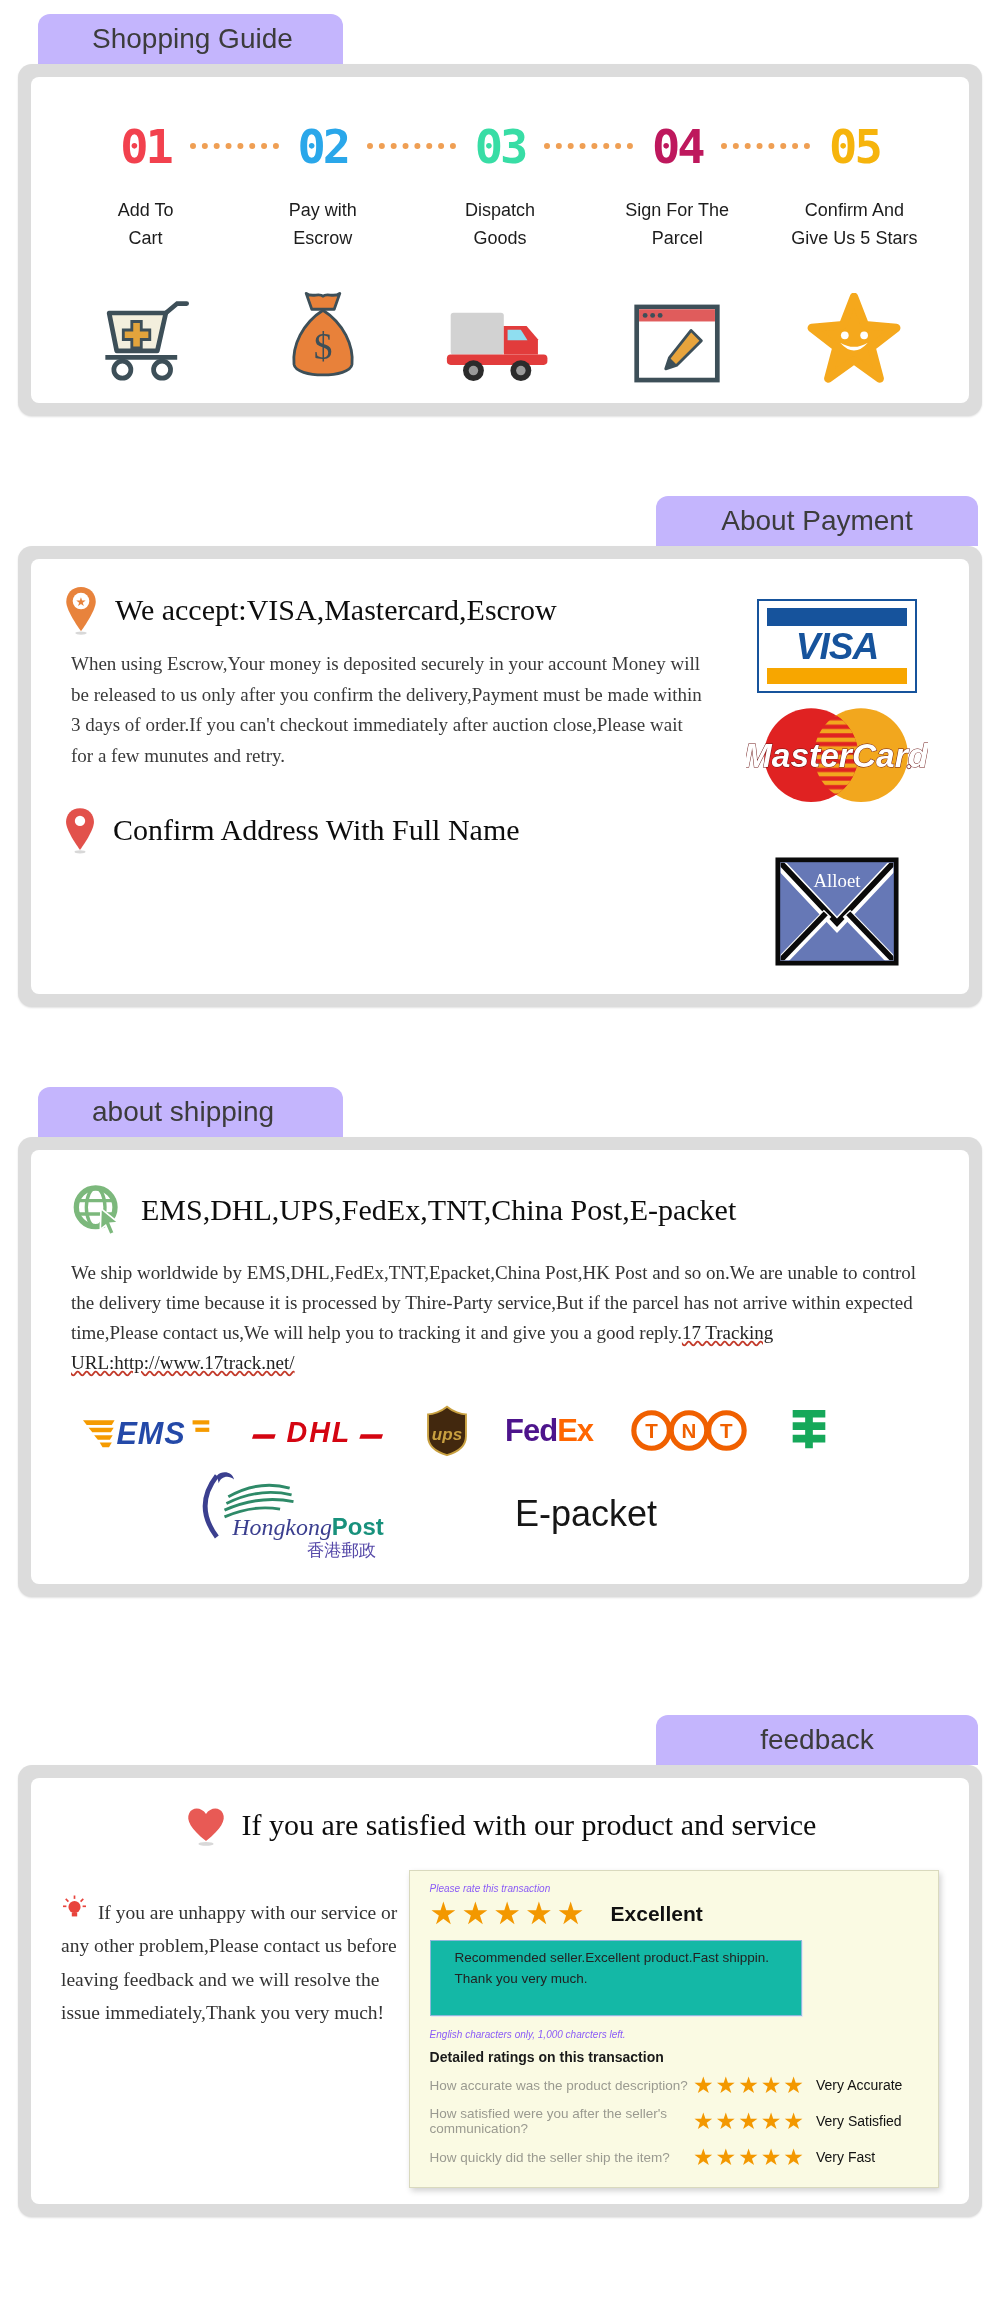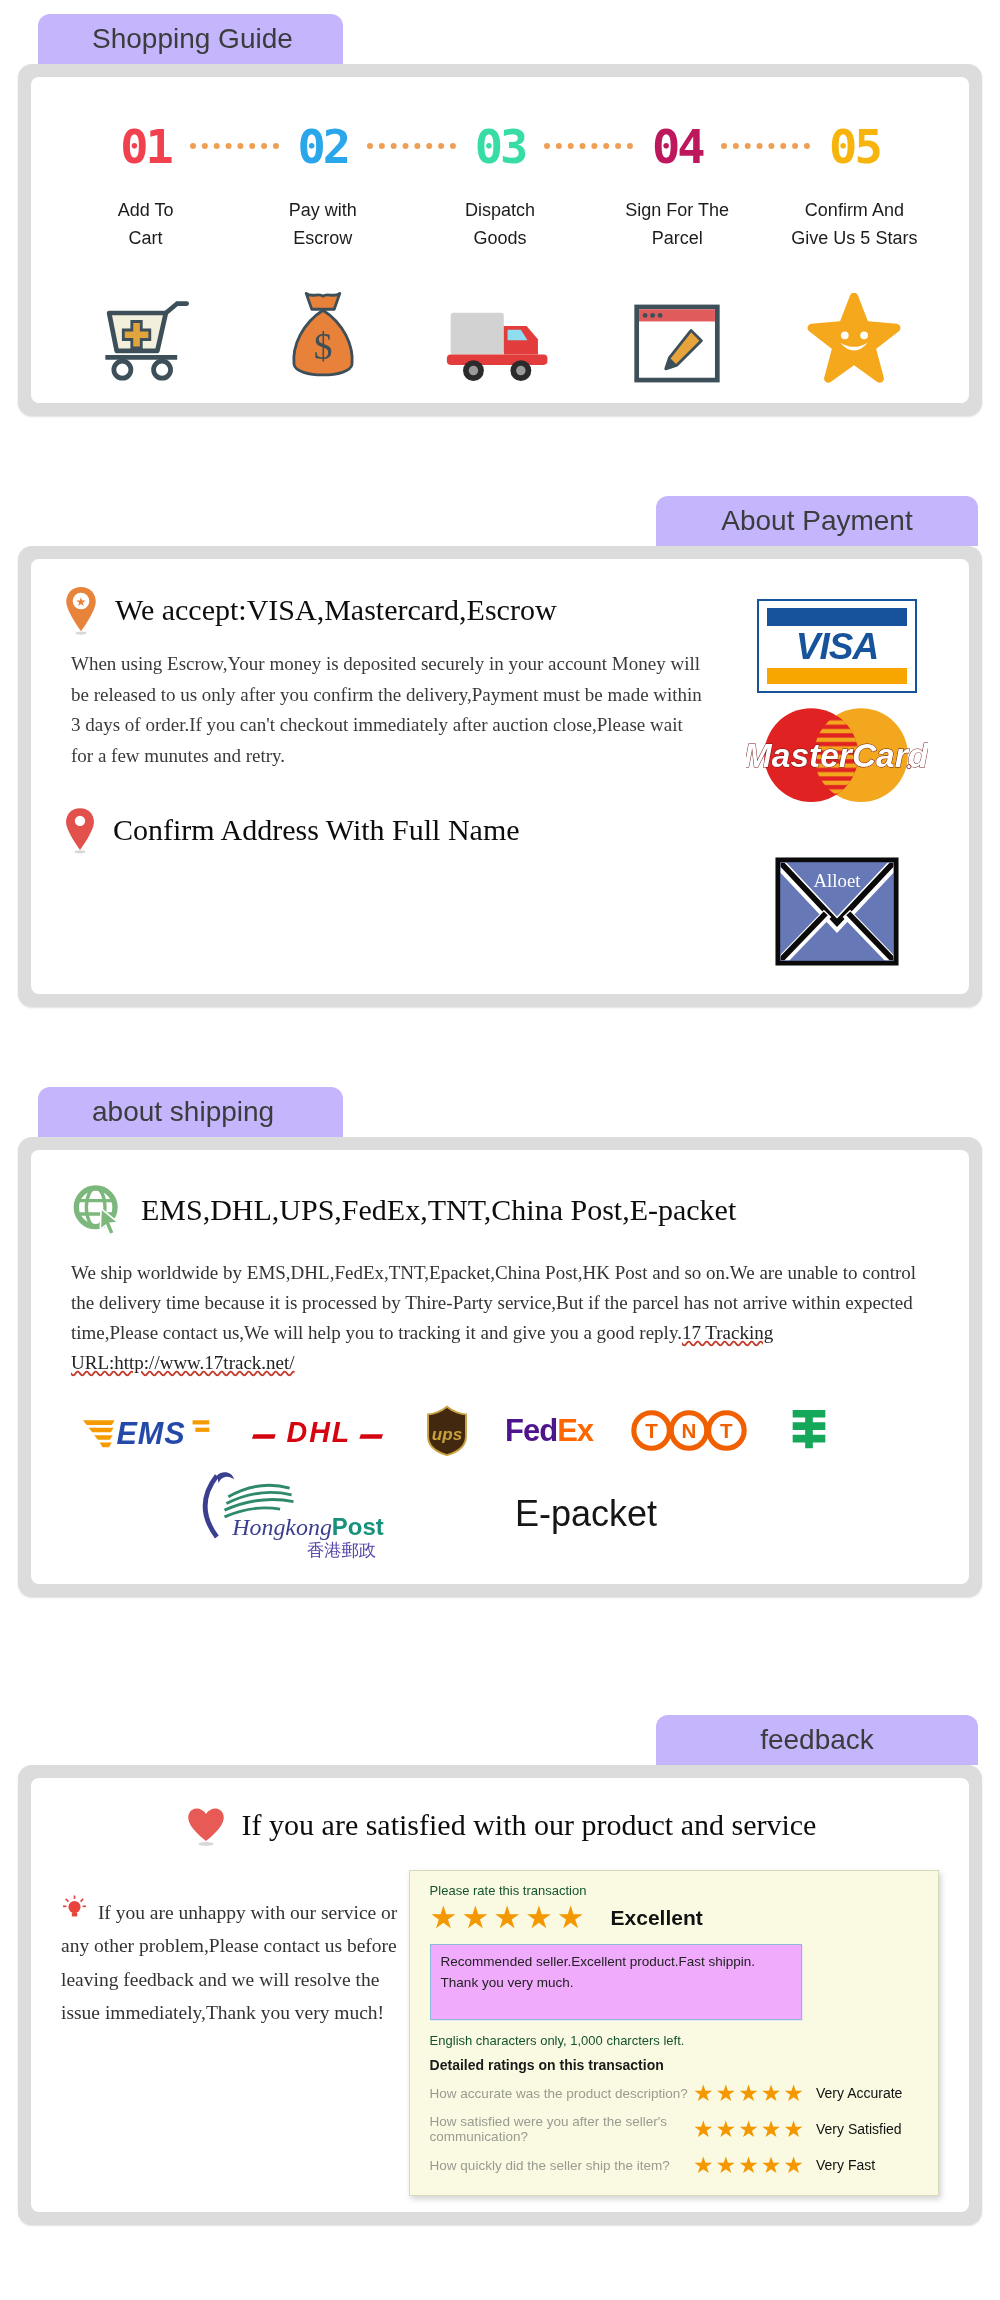--- a/index.html
+++ b/index.html
@@ -57,25 +57,25 @@
   
   .fb-gap{margin-top:118px;}
   .fb-inner{padding:24px 30px 16px;}
   .fb-heading{text-align:center;font-size:30px;color:#0d0d0d;line-height:1.55;}
   .fb-line1{display:flex;align-items:center;justify-content:center;}
   .fb-line1 svg{margin-right:14px;}
   .fb-body{display:flex;margin-top:22px;align-items:flex-start;}
   .fb-note{width:358px;font-size:19.5px;color:#333;line-height:1.7;padding-top:24px;}
   .fb-note svg{vertical-align:-5px;margin-right:5px;}
   .fb-form{margin-left:auto;width:545px;background:#fafae3;border:1px solid #d9d9be;box-shadow:2px 3px 6px rgba(0,0,0,.18);padding:12px 20px 14px;}
-  .form-label{font-size:13px;color:#14532d;}
+  .form-label{font-size:10px;color:#8b5cf6;font-style:italic;}
   .rate-row{display:flex;align-items:center;margin-top:2px;}
   .stars-big{font-size:31px;color:var(--star-color);letter-spacing:4px;line-height:1.15;cursor:pointer;}
   .rating-text{margin-left:22px;font-size:21px;color:#111;font-weight:600;}
-  .comment-box{margin-top:8px;width:372px;height:76px;background:#f0abfc;border:1px solid #8cb8da;box-shadow:1px 1px 0 #e8e8f2;padding:7px 10px;font-size:13.5px;color:#222;line-height:1.55;cursor:text;}
+  .comment-box{margin-top:8px;width:372px;height:76px;background:#14b8a6;border:1px solid #8cb8da;box-shadow:1px 1px 0 #e8e8f2;padding:7px 24px;font-size:13.5px;color:#222;line-height:1.55;cursor:text;}
   .chars-note{margin-top:13px;}
   .detailed{margin-top:9px;font-size:14px;color:#1a1a1a;font-weight:bold;}
   .rating-row{display:flex;align-items:center;margin-top:5px;height:31px;}
   .rating-q{flex:1;font-size:13.5px;color:#9a9a90;}
   .stars-small{font-size:23px;color:var(--star-color);letter-spacing:2px;line-height:1;cursor:pointer;}
   .rating-a{width:102px;margin-left:10px;font-size:14px;color:#111;}
 </style>
 </head>
 <body>
 

